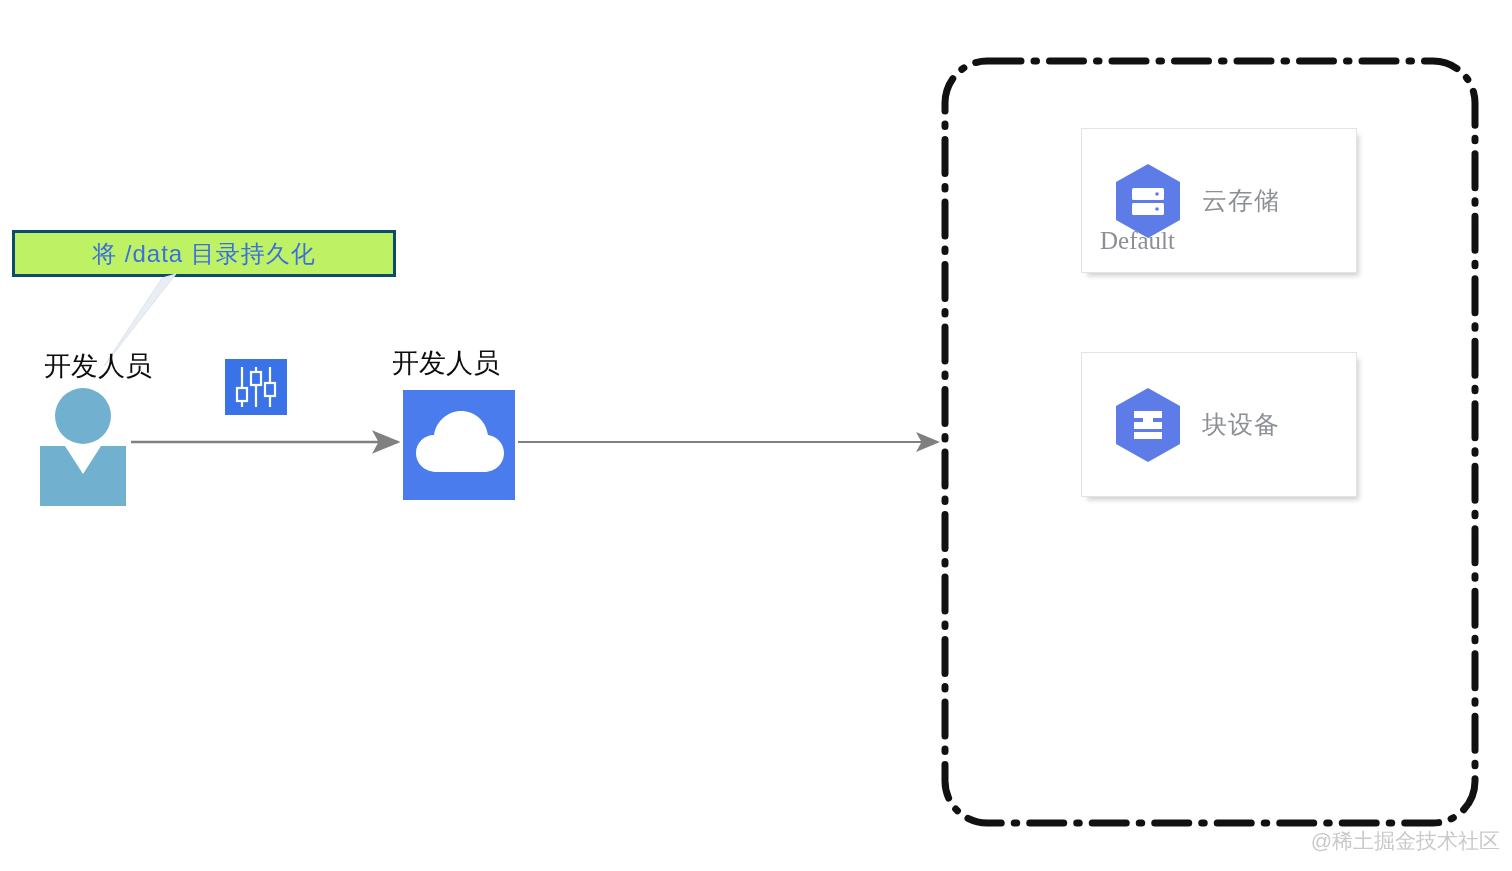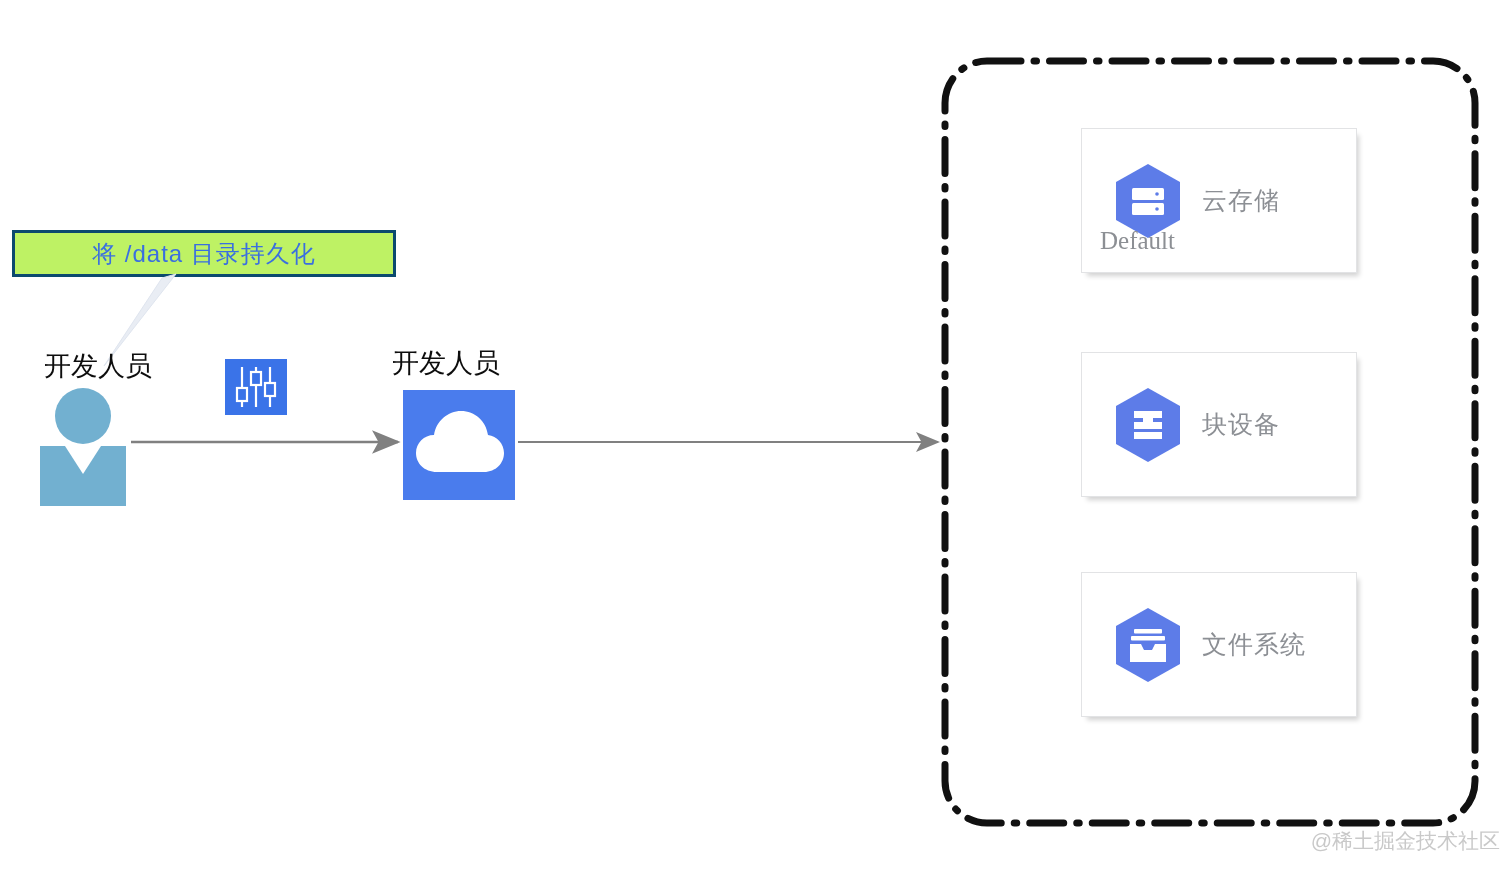--- a/index.html
+++ b/index.html
@@ -248,27 +248,16 @@
       <path d="M40,3 L72,21 L72,59 L40,77 L8,59 L8,21 Z" fill="#5d7ce8"></path>
       <path d="M26,26 L54,26 L54,33 L35,33 L35,37 L54,37 L54,44 L26,44 L26,37 L45,37 L45,33 L26,33 Z" fill="#ffffff"></path>
       <path d="M26,47 L54,47 L54,54 L35,54 L35,54 L26,54 Z" fill="#ffffff"></path>
       <rect x="26" y="47" width="20" height="7" fill="#ffffff"></rect>
       <rect x="40" y="47" width="14" height="7" fill="#ffffff"></rect>
     </svg>
     <div class="card-sub"></div>
     <div class="card-title">块设备</div>
   </div>
 
-  <div class="card card-3">
-    <svg class="card-icon" viewBox="0 0 80 80">
-      <path d="M40,3 L72,21 L72,59 L40,77 L8,59 L8,21 Z" fill="#5d7ce8"></path>
-      <rect x="26" y="24" width="28" height="4.5" rx="1" fill="#ffffff"></rect>
-      <rect x="23" y="31" width="34" height="4.5" rx="1" fill="#ffffff"></rect>
-      <path d="M22,39 L58,39 L58,57 L22,57 Z M33,39 L36,45 L44,45 L47,39" fill="#ffffff"></path>
-      <path d="M34,39 L36.5,44.5 L43.5,44.5 L46,39 Z" fill="#5d7ce8"></path>
-    </svg>
-    <div class="card-sub"></div>
-    <div class="card-title">文件系统</div>
-  </div>
 
   <div class="watermark">@稀土掘金技术社区</div>
 
 </div>
 
 </body></html>

